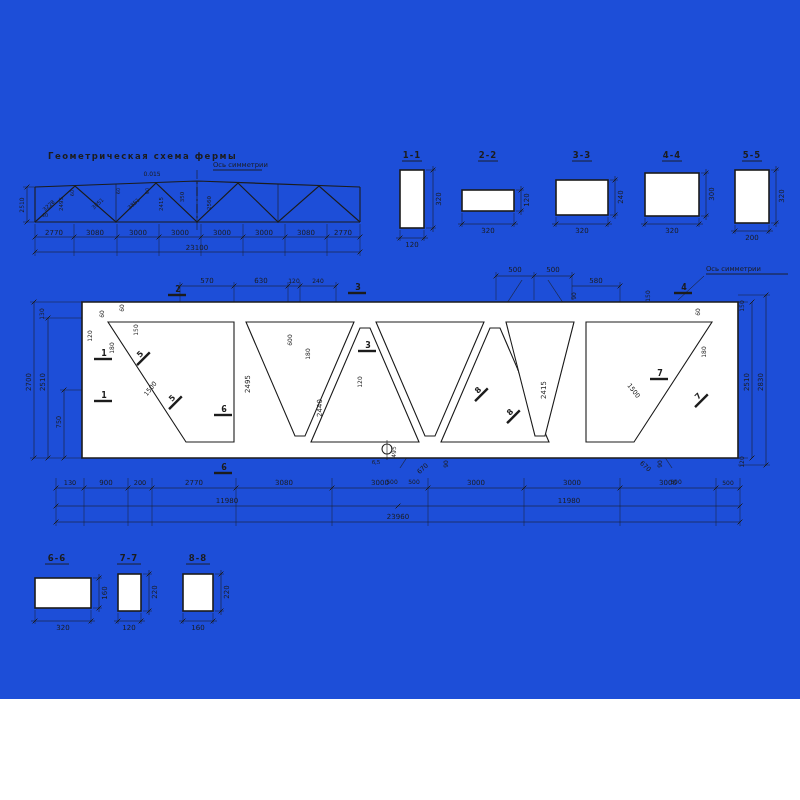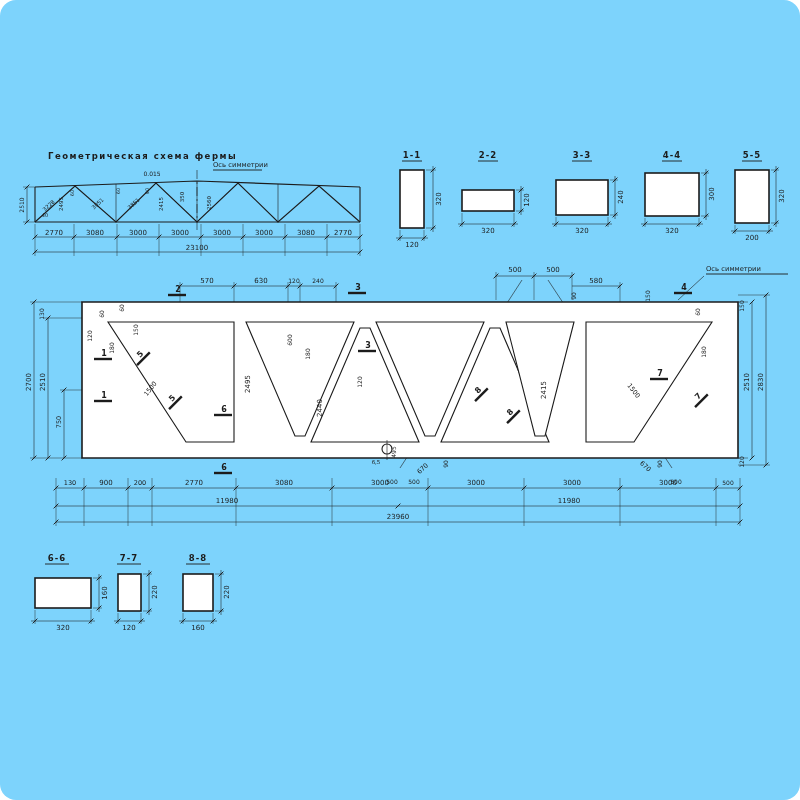--- a/index.html
+++ b/index.html
@@ -1,16 +1,16 @@
 <!DOCTYPE html>
 <html><head>
 <meta charset="utf-8">
 <style>
   html,body{margin:0;padding:0;background:#fff;}
-  #page{width:800px;height:800px;position:relative;background:#7dd3fc;overflow:hidden;border-radius:16px;}
+  #page{width:800px;height:699px;position:relative;background:#1d4ed8;overflow:hidden;}
   svg{display:block;}
   text{font-family:"DejaVu Sans","Liberation Sans",sans-serif;fill:#1c1c1c;}
   .title{font-size:8.5px;font-weight:bold;letter-spacing:1.5px;}
   .axis-label{font-size:6.8px;}
   .sec-label{font-size:8.5px;font-weight:bold;letter-spacing:1px;}
   .dim{font-size:7px;}
   .thick{stroke:#1c1c1c;stroke-width:1.6;fill:#fff;}
   .med{stroke:#1c1c1c;stroke-width:1.1;fill:none;}
   .thin{stroke:#1c1c1c;stroke-width:.6;fill:none;}
   .hole{fill:#fff;stroke:#1c1c1c;stroke-width:1.1;}

